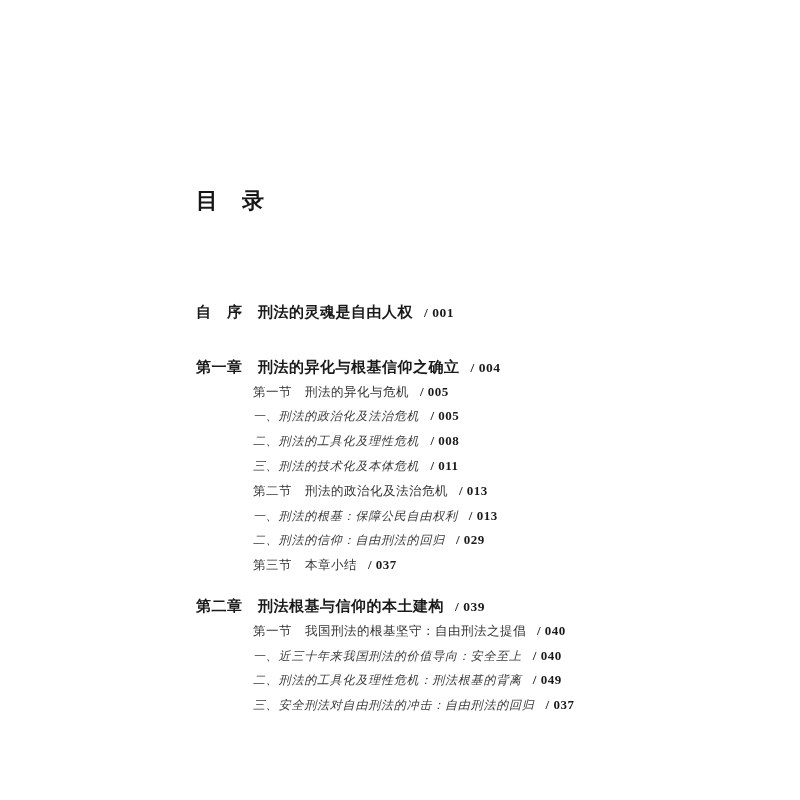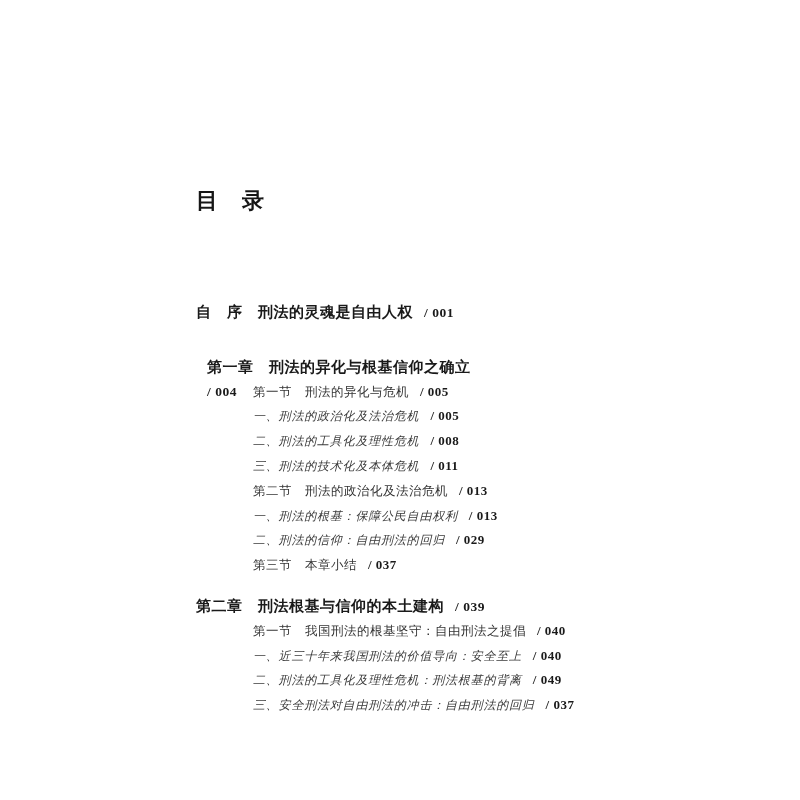--- a/index.html
+++ b/index.html
@@ -47,21 +47,21 @@
     color: #333333;
     letter-spacing: 0.5px;
   }
   .row.item {
     padding-left: 57px;
     font-size: 12px;
     font-style: italic;
     color: #3a3a3a;
     letter-spacing: 0.8px;
   }
-  .gap-a { margin-top: 30px; flex-direction: column; }
+  .gap-a { margin-top: 30px; }
   .gap-b { margin-top: 16px; }
   .pg {
     margin-left: 11px;
     font-style: normal;
     font-weight: 600;
     font-size: 13px;
     letter-spacing: 0.5px;
     color: #1a1a1a;
     font-family: "Liberation Serif", serif;
     text-align: center;

